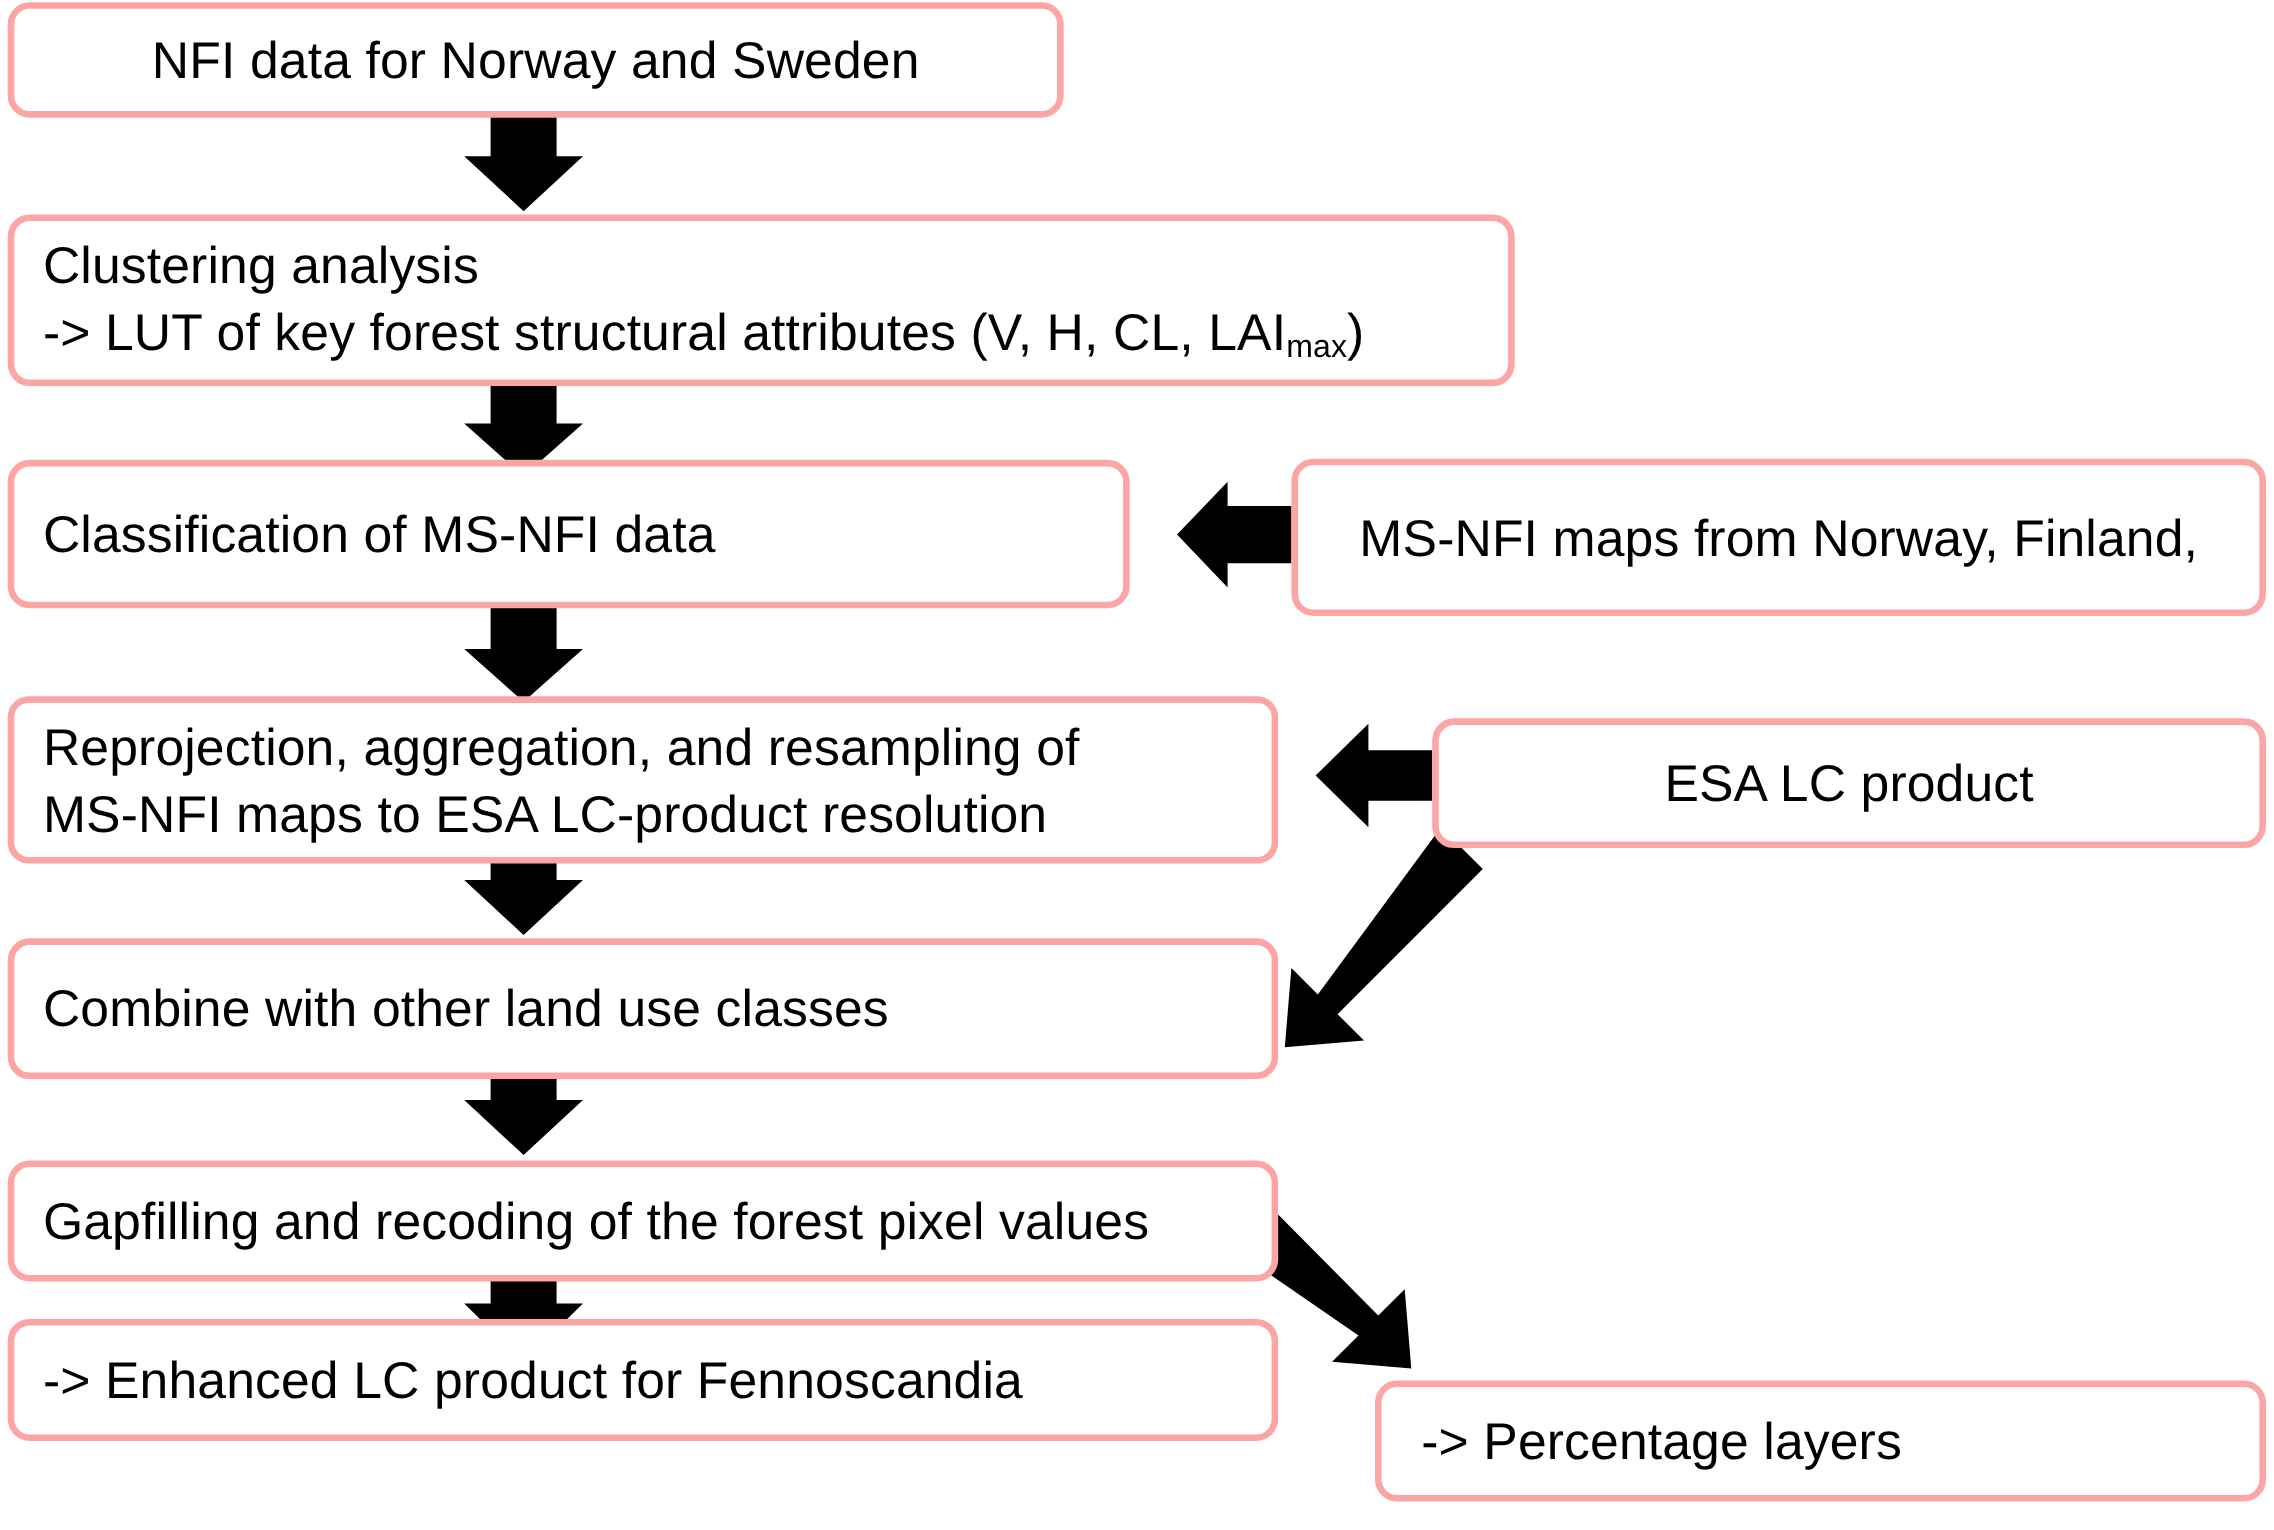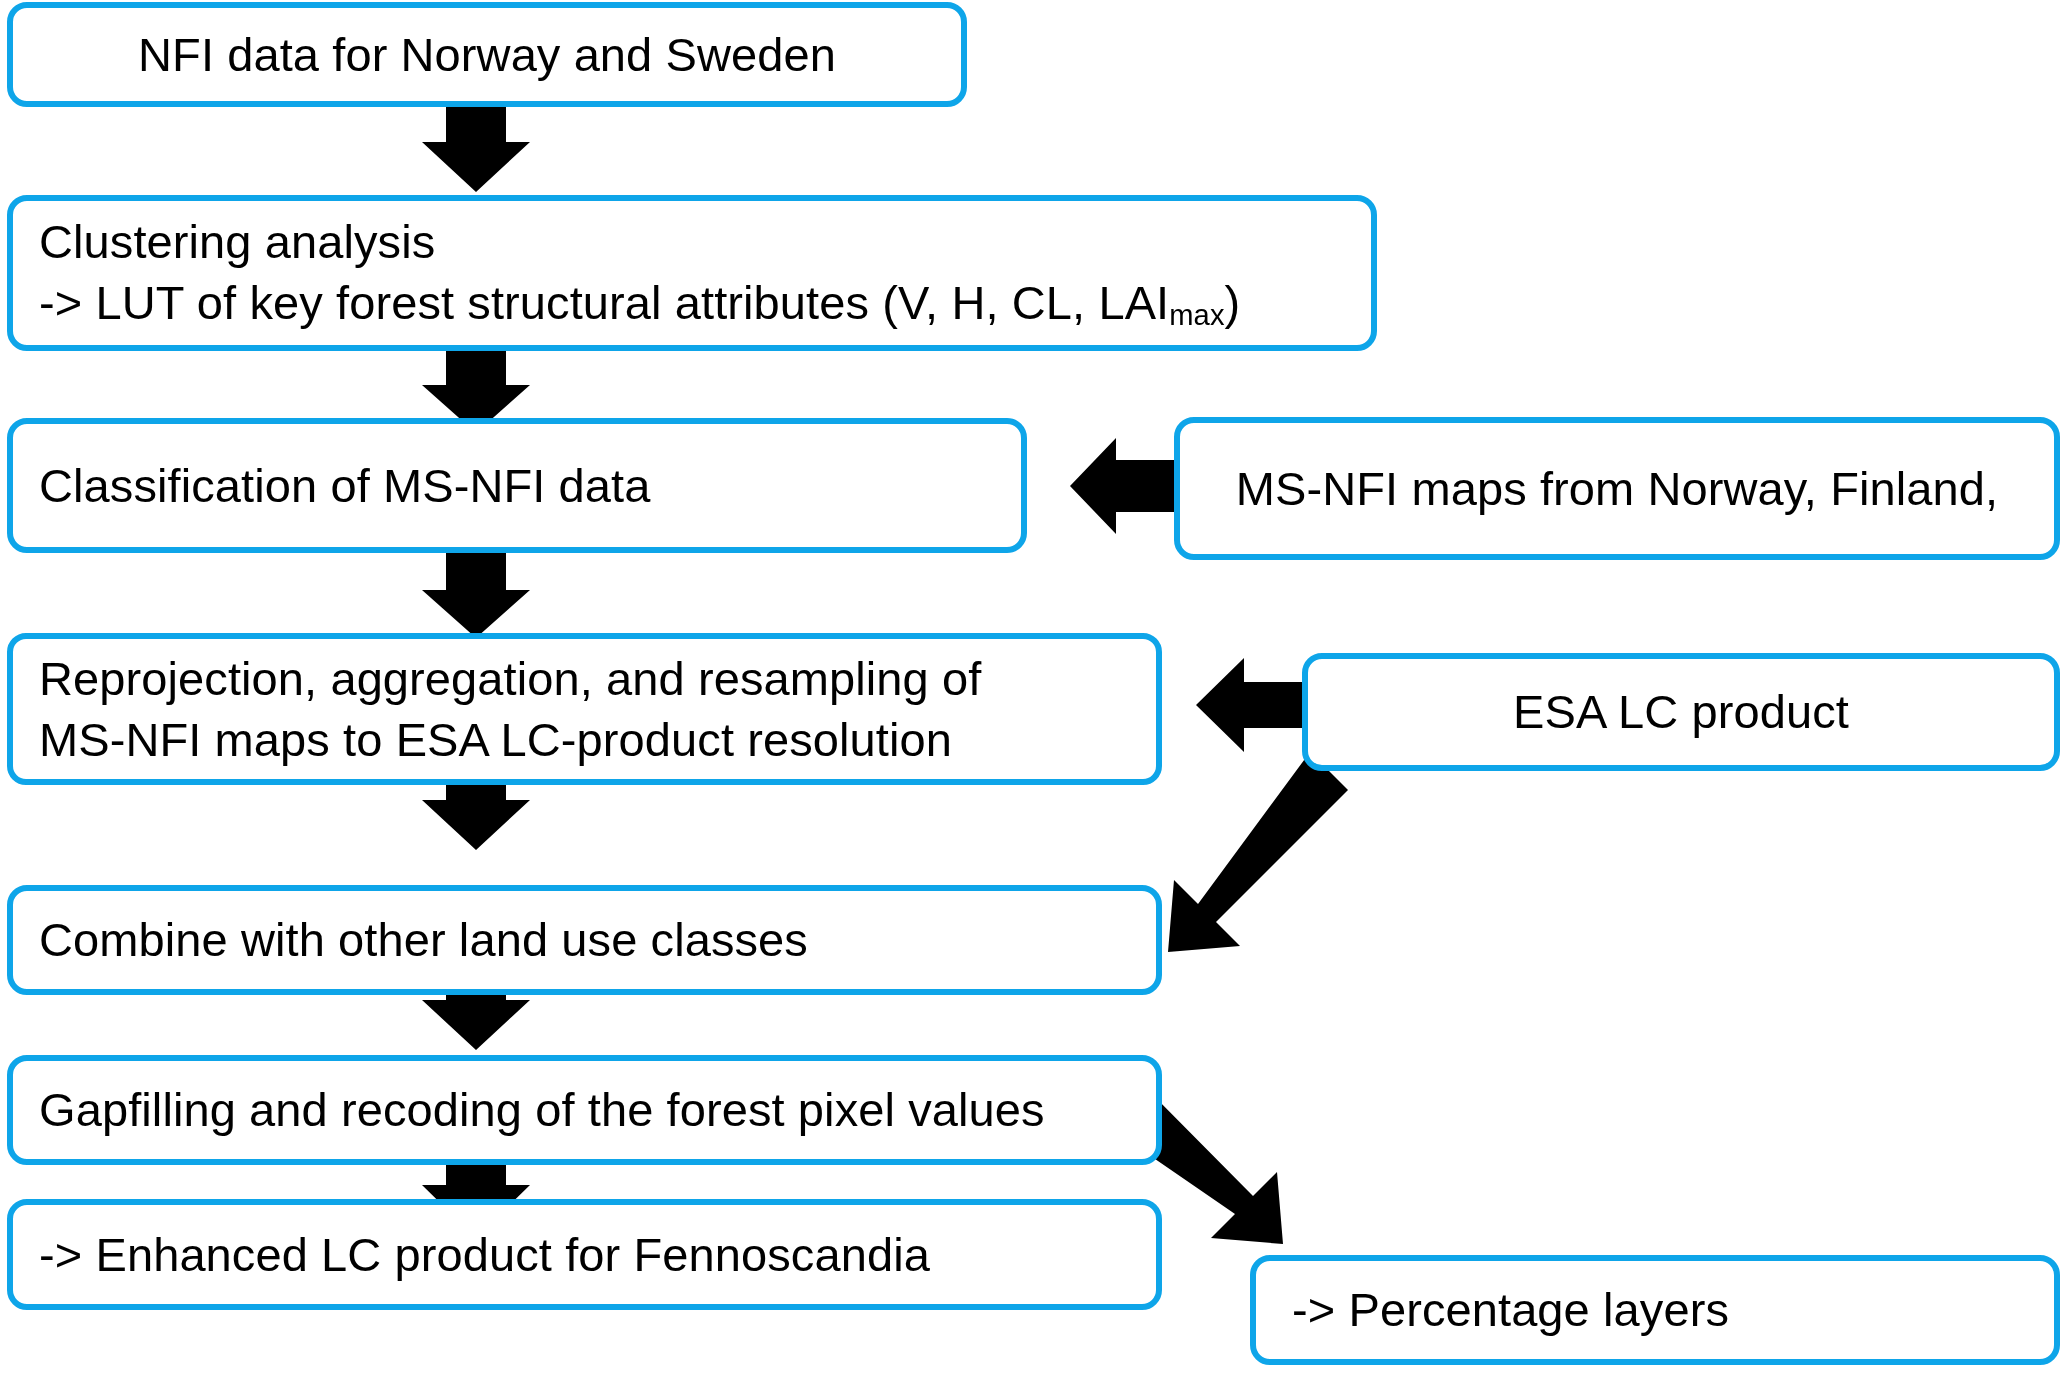--- a/index.html
+++ b/index.html
@@ -13,21 +13,21 @@
   #canvas {
     position: relative;
     width: 2067px;
     height: 1391px;
     background: #ffffff;
     overflow: hidden;
   }
   .node {
     position: absolute;
     box-sizing: border-box;
-    border: 6px solid #0ea5e9;
+    border: 6px solid #fca5a5;
     border-radius: 20px;
     background: #ffffff;
     display: flex;
     flex-direction: column;
     justify-content: center;
     color: #000000;
   }
   .node .line {
     font-size: 47px;
     line-height: 1.30;
@@ -128,21 +128,21 @@
 
   <div class="node left-align" style="left:7px; top:633px; width:1155px; height:152px;border-radius:19px;">
     <div class="line">Reprojection, aggregation, and resampling of</div>
     <div class="line">MS-NFI maps to ESA LC-product resolution</div>
   </div>
 
   <div class="node center-align" style="left:1302px; top:653px; width:758px; height:118px;">
     <div class="line">ESA LC product</div>
   </div>
 
-  <div class="node left-align" style="left:7px; top:885px; width:1155px; height:110px;">
+  <div class="node left-align" style="left:7px; top:853px; width:1155px; height:128px;">
     <div class="line">Combine with other land use classes</div>
   </div>
 
   <div class="node left-align" style="left:7px; top:1055px; width:1155px; height:110px;">
     <div class="line">Gapfilling and recoding of the forest pixel values</div>
   </div>
 
   <div class="node left-align" style="left:7px; top:1199px; width:1155px; height:111px;">
     <div class="line">-&gt; Enhanced LC product for Fennoscandia</div>
   </div>

